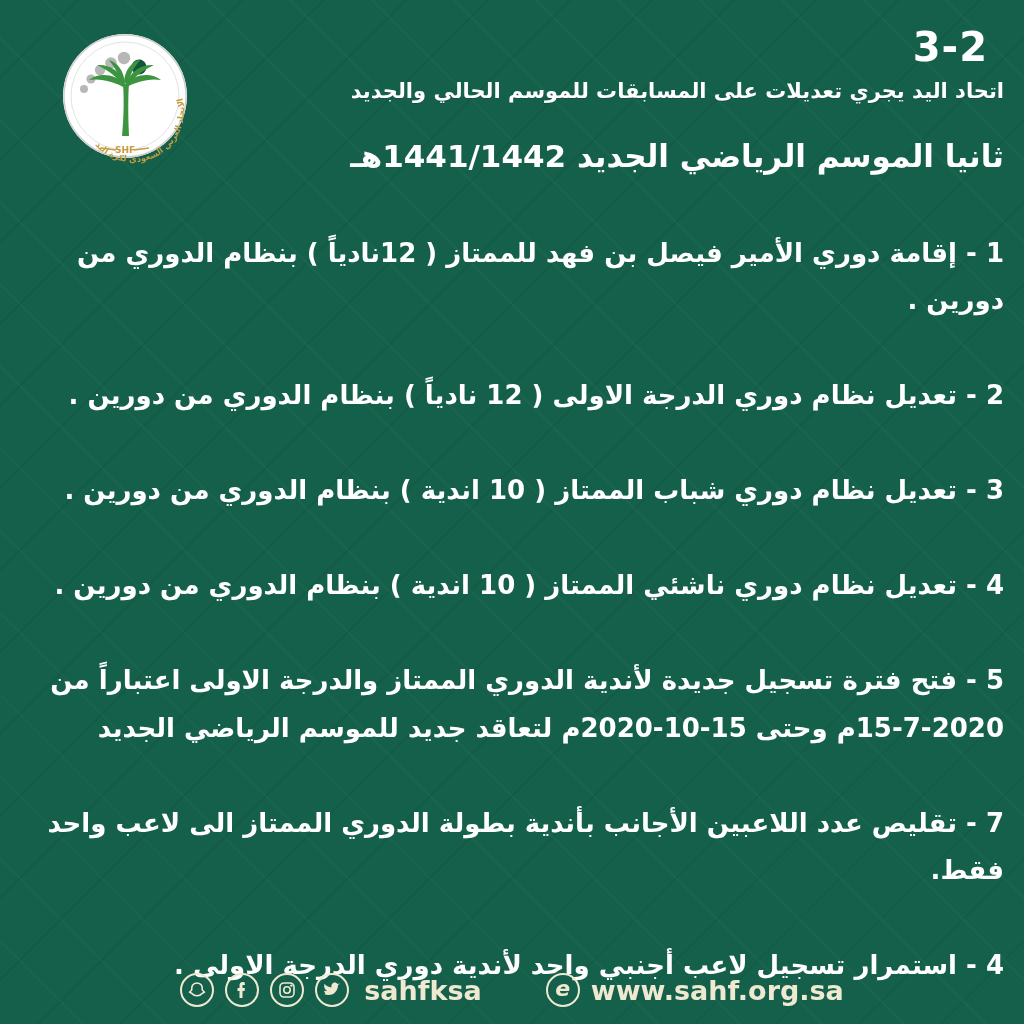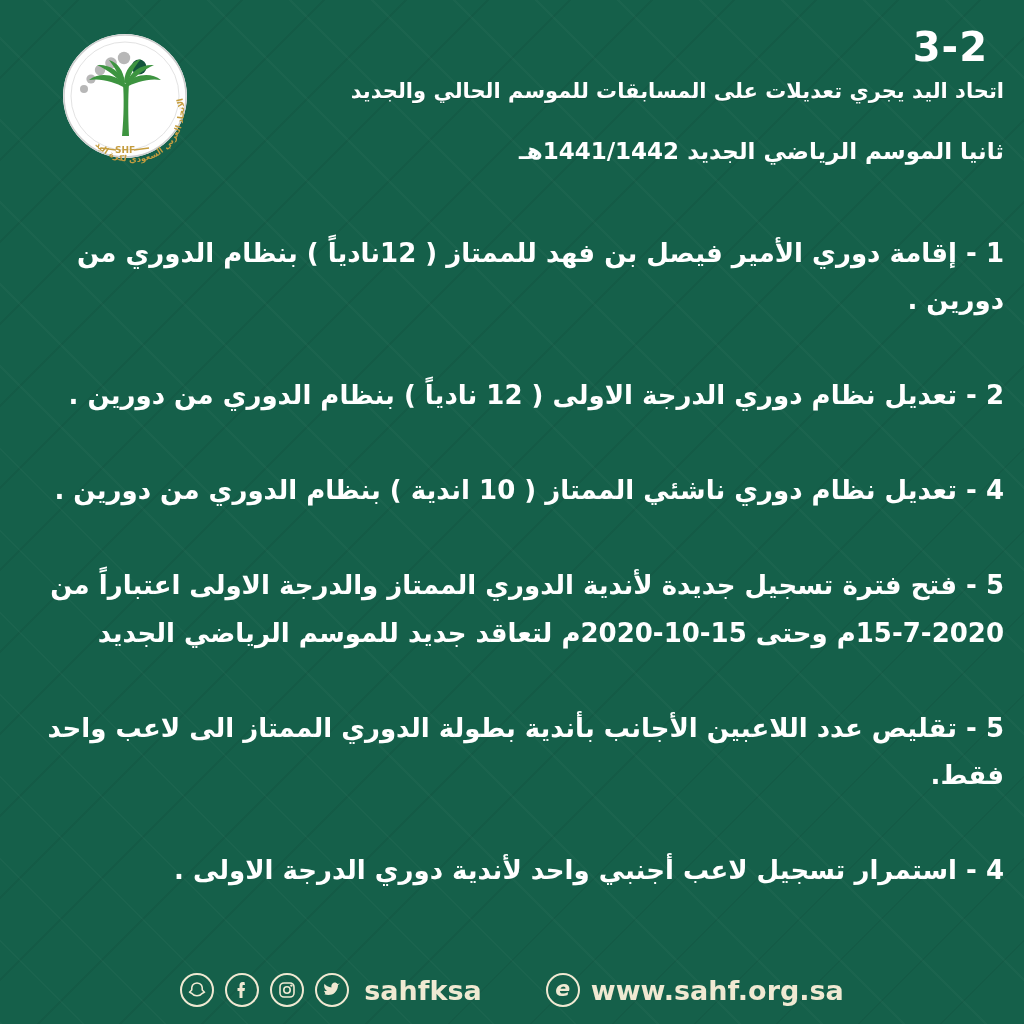--- a/index.html
+++ b/index.html
@@ -19,21 +19,21 @@
   .logo-wrap{position:absolute;top:32px;left:58px;width:134px;height:158px;}
   .title{
     position:absolute;top:78px;right:20px;left:210px;
     direction:rtl;text-align:right;
     font-size:21px;font-weight:bold;line-height:1.25;
     text-shadow:0 1px 0 rgba(0,0,0,0.15);
   }
   .subtitle{
     position:absolute;top:138px;right:20px;left:20px;
     direction:rtl;text-align:right;
-    font-size:23px;font-weight:bold;
+    font-size:31px;font-weight:bold;
   }
   .content{
     position:absolute;top:182px;right:20px;left:14px;
     direction:rtl;text-align:right;
     font-size:26px;font-weight:bold;line-height:47.5px;
     white-space:pre-line;
   }
   .item{margin:0;}
   .footer{
     position:absolute;top:966px;left:0;right:0;height:48px;
@@ -98,24 +98,25 @@
   </svg>
 </div>
 
 <div class="title">اتحاد اليد يجري تعديلات على المسابقات للموسم الحالي والجديد</div>
 
 <div class="subtitle">ثانيا الموسم الرياضي الجديد 1441/1442هـ</div>
 
 <div class="content">
   <div class="item">1 - إقامة دوري الأمير فيصل بن فهد للممتاز ( 12نادياً ) بنظام الدوري من دورين .</div>
   <div class="item">2 - تعديل نظام دوري الدرجة الاولى ( 12 نادياً ) بنظام الدوري من دورين .</div>
+  <div class="item">3 - تعديل نظام دوري شباب الممتاز ( 10 اندية ) بنظام الدوري من دورين .</div>
   <div class="item">4 - تعديل نظام دوري ناشئي الممتاز ( 10 اندية ) بنظام الدوري من دورين .</div>
   <div class="item">5 - فتح فترة تسجيل جديدة لأندية الدوري الممتاز والدرجة الاولى اعتباراً من
 15-7-2020م وحتى 15-10-2020م لتعاقد جديد للموسم الرياضي الجديد</div>
-  <div class="item">5 - تقليص عدد اللاعبين الأجانب بأندية بطولة الدوري الممتاز الى لاعب واحد فقط.</div>
+  <div class="item">7 - تقليص عدد اللاعبين الأجانب بأندية بطولة الدوري الممتاز الى لاعب واحد فقط.</div>
   <div class="item">4 - استمرار تسجيل لاعب أجنبي واحد لأندية دوري الدرجة الاولى .</div>
   
   
   
   
   
   
 </div>
 
 <div class="footer">

